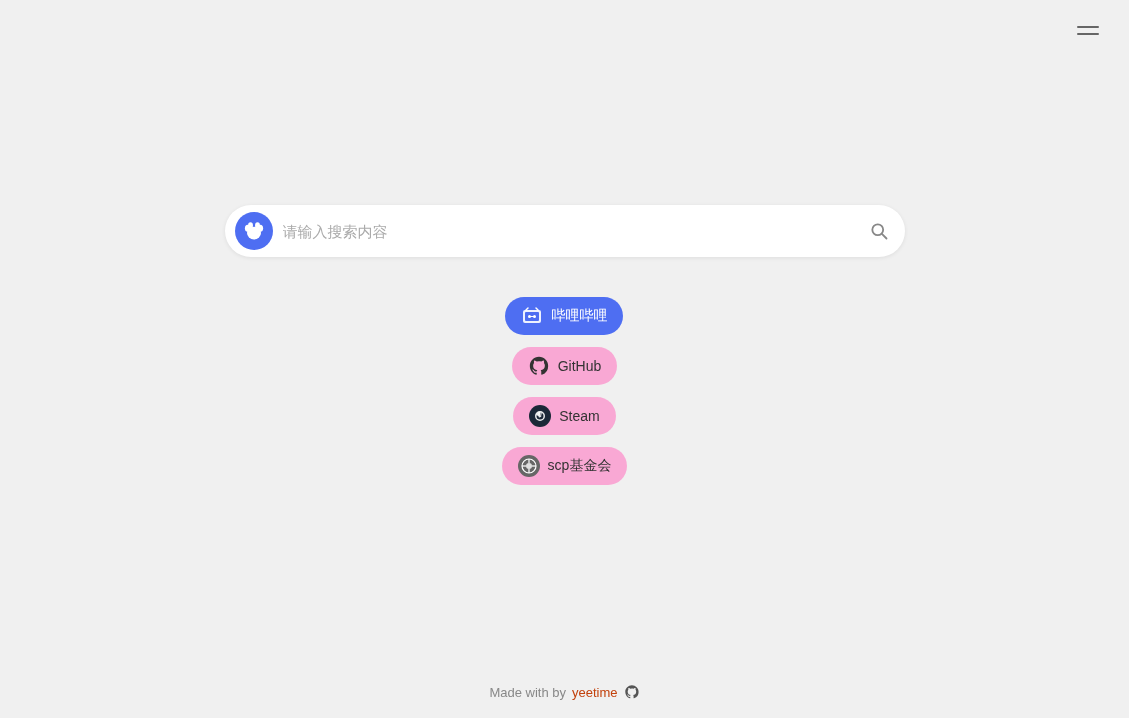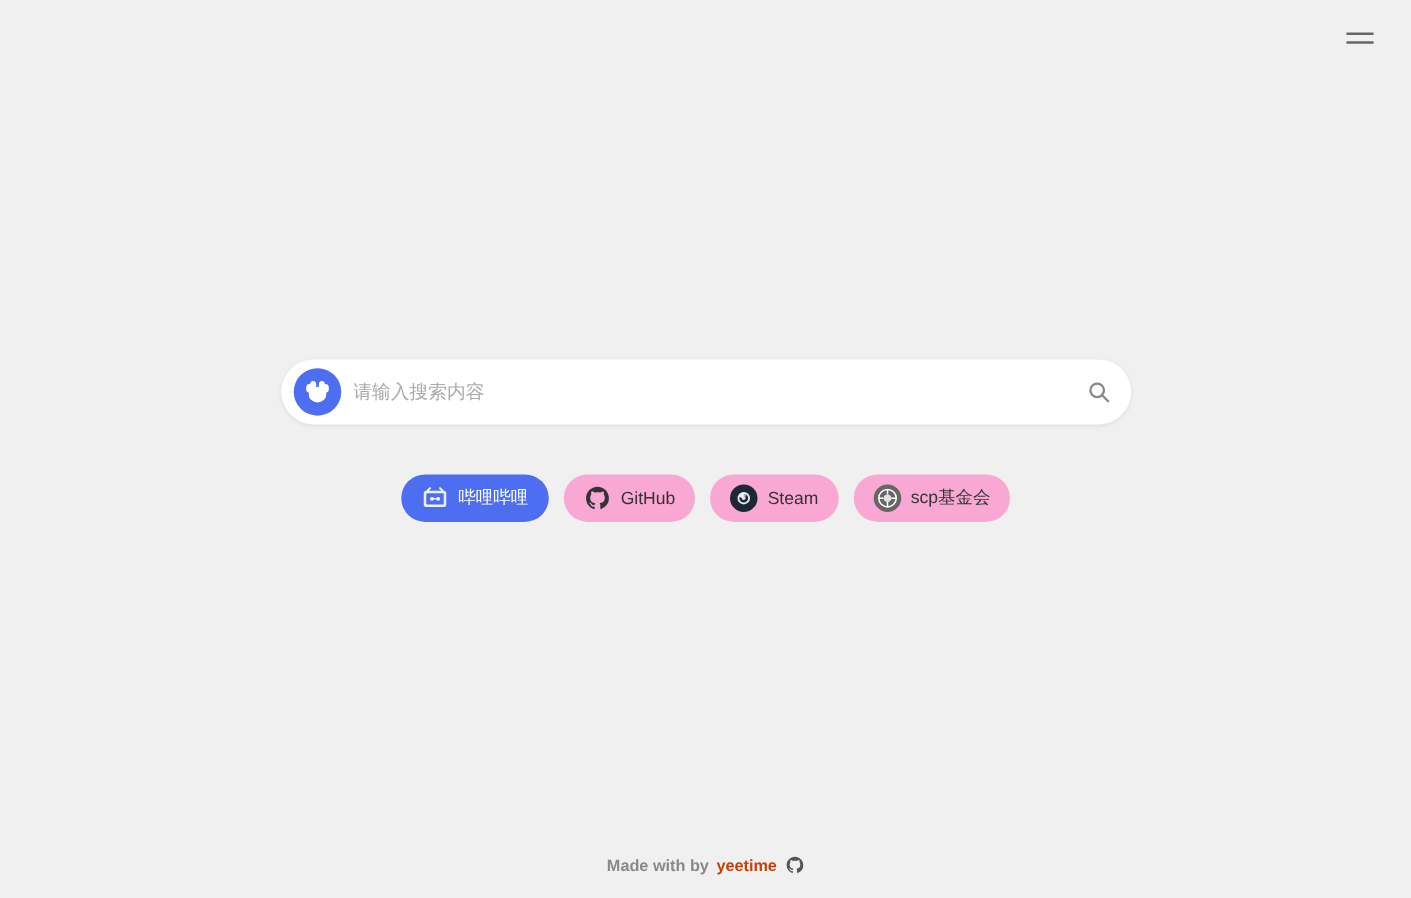--- a/index.html
+++ b/index.html
@@ -101,20 +101,21 @@
     .search-icon-btn svg {
       width: 20px;
       height: 20px;
     }
 
     
     .quick-links {
       display: flex;
       gap: 12px;
       align-items: center;
+      flex-direction: column;
     }
 
     .quick-link-item {
       display: flex;
       align-items: center;
       gap: 8px;
       padding: 8px 16px;
       background: #f9a8d4;
       border-radius: 50px;
       cursor: pointer;
@@ -142,21 +143,20 @@
     .footer {
       position: absolute;
       bottom: 18px;
       left: 50%;
       transform: translateX(-50%);
       display: flex;
       align-items: center;
       gap: 6px;
       font-size: 13px;
       color: #888;
-      font-weight: bold;
     }
 
   </style>
 </head>
 <body>
 
 <div class="menu-btn">
   <span></span>
   <span></span>
 </div>

